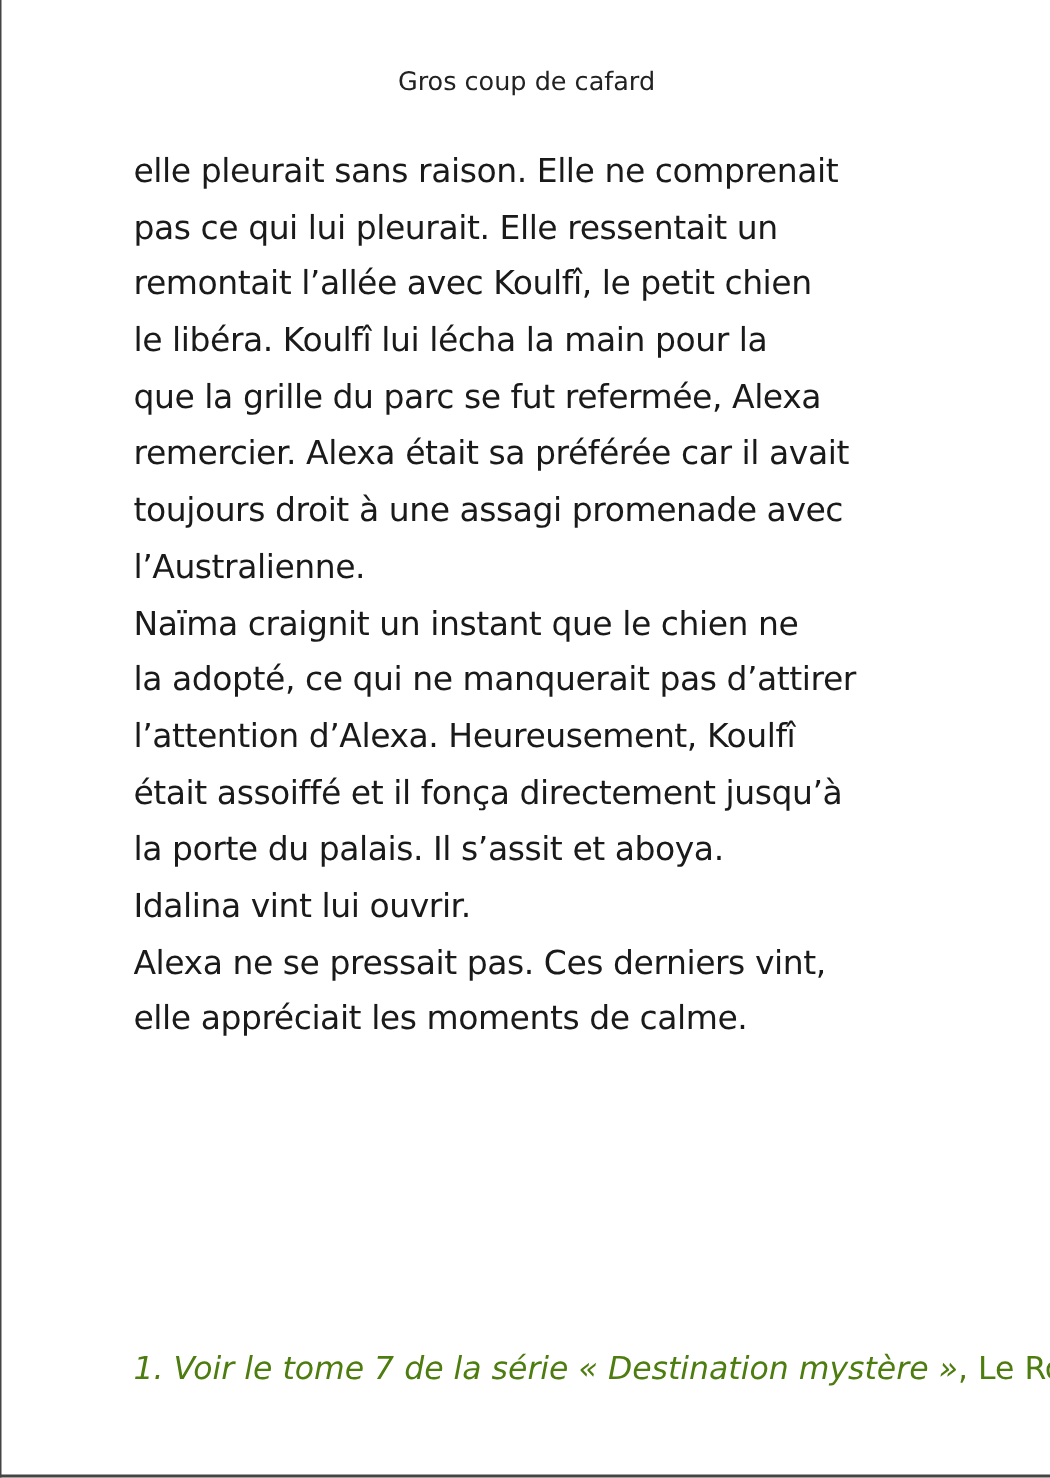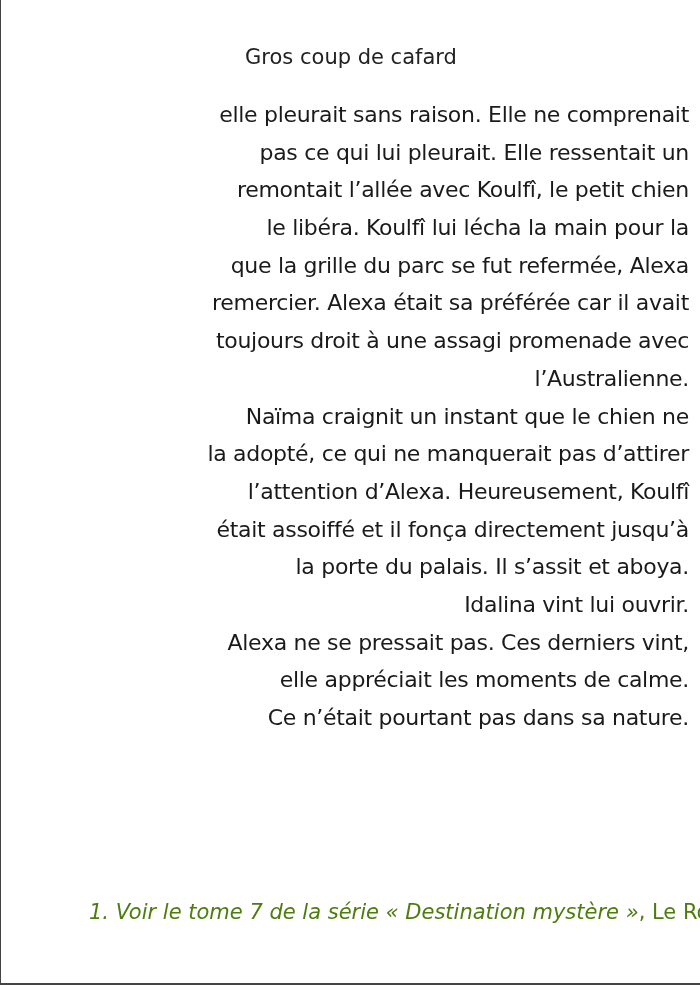--- a/index.html
+++ b/index.html
@@ -10,27 +10,26 @@
       overflow: hidden;
       box-sizing: border-box;
       border-left: 1px solid #444;
       border-bottom: 2px solid #444;
       font-family: "DejaVu Sans", sans-serif;
       color: #1a1a1a;
     }
     .running-head {
       position: absolute; top: 45px; left: 0; width: 700px;
       text-align: center;
-      font-size: 21px;
+      font-size: 17px;
       color: #222;
     }
     .body-text {
       position: absolute; top: 96px; left: 88px;
       width: 600px;
-      text-align: right;
     }
     .line {
       font-size: 22px;
       line-height: 37.7px;
       height: 37.7px;
       white-space: nowrap;
       letter-spacing: -0.3px;
     }
     sup.fn { font-size: 10px; vertical-align: 9px; margin-left: 2px; }
     .footnote {
@@ -54,16 +53,15 @@
   <div class="line">toujours droit à une assagi promenade avec</div>
   <div class="line">l’Australienne.</div>
   <div class="line">Naïma craignit un instant que le chien ne</div>
   <div class="line">la adopté, ce qui ne manquerait pas d’attirer</div>
   <div class="line">l’attention d’Alexa. Heureusement, Koulfî</div>
   <div class="line">était assoiffé et il fonça directement jusqu’à</div>
   <div class="line">la porte du palais. Il s’assit et aboya.</div>
   <div class="line">Idalina vint lui ouvrir.</div>
   <div class="line">Alexa ne se pressait pas. Ces derniers vint,</div>
   <div class="line">elle appréciait les moments de calme.</div>
-  <div class="line">Ce n’était pourtant pas dans sa nature.</div>
 </div>
 
 <div class="footnote"><i>1. Voir le tome 7 de la série « Destination mystère »</i><span>, Le Roi de l'évasion.</span></div>
 
 </body></html>

